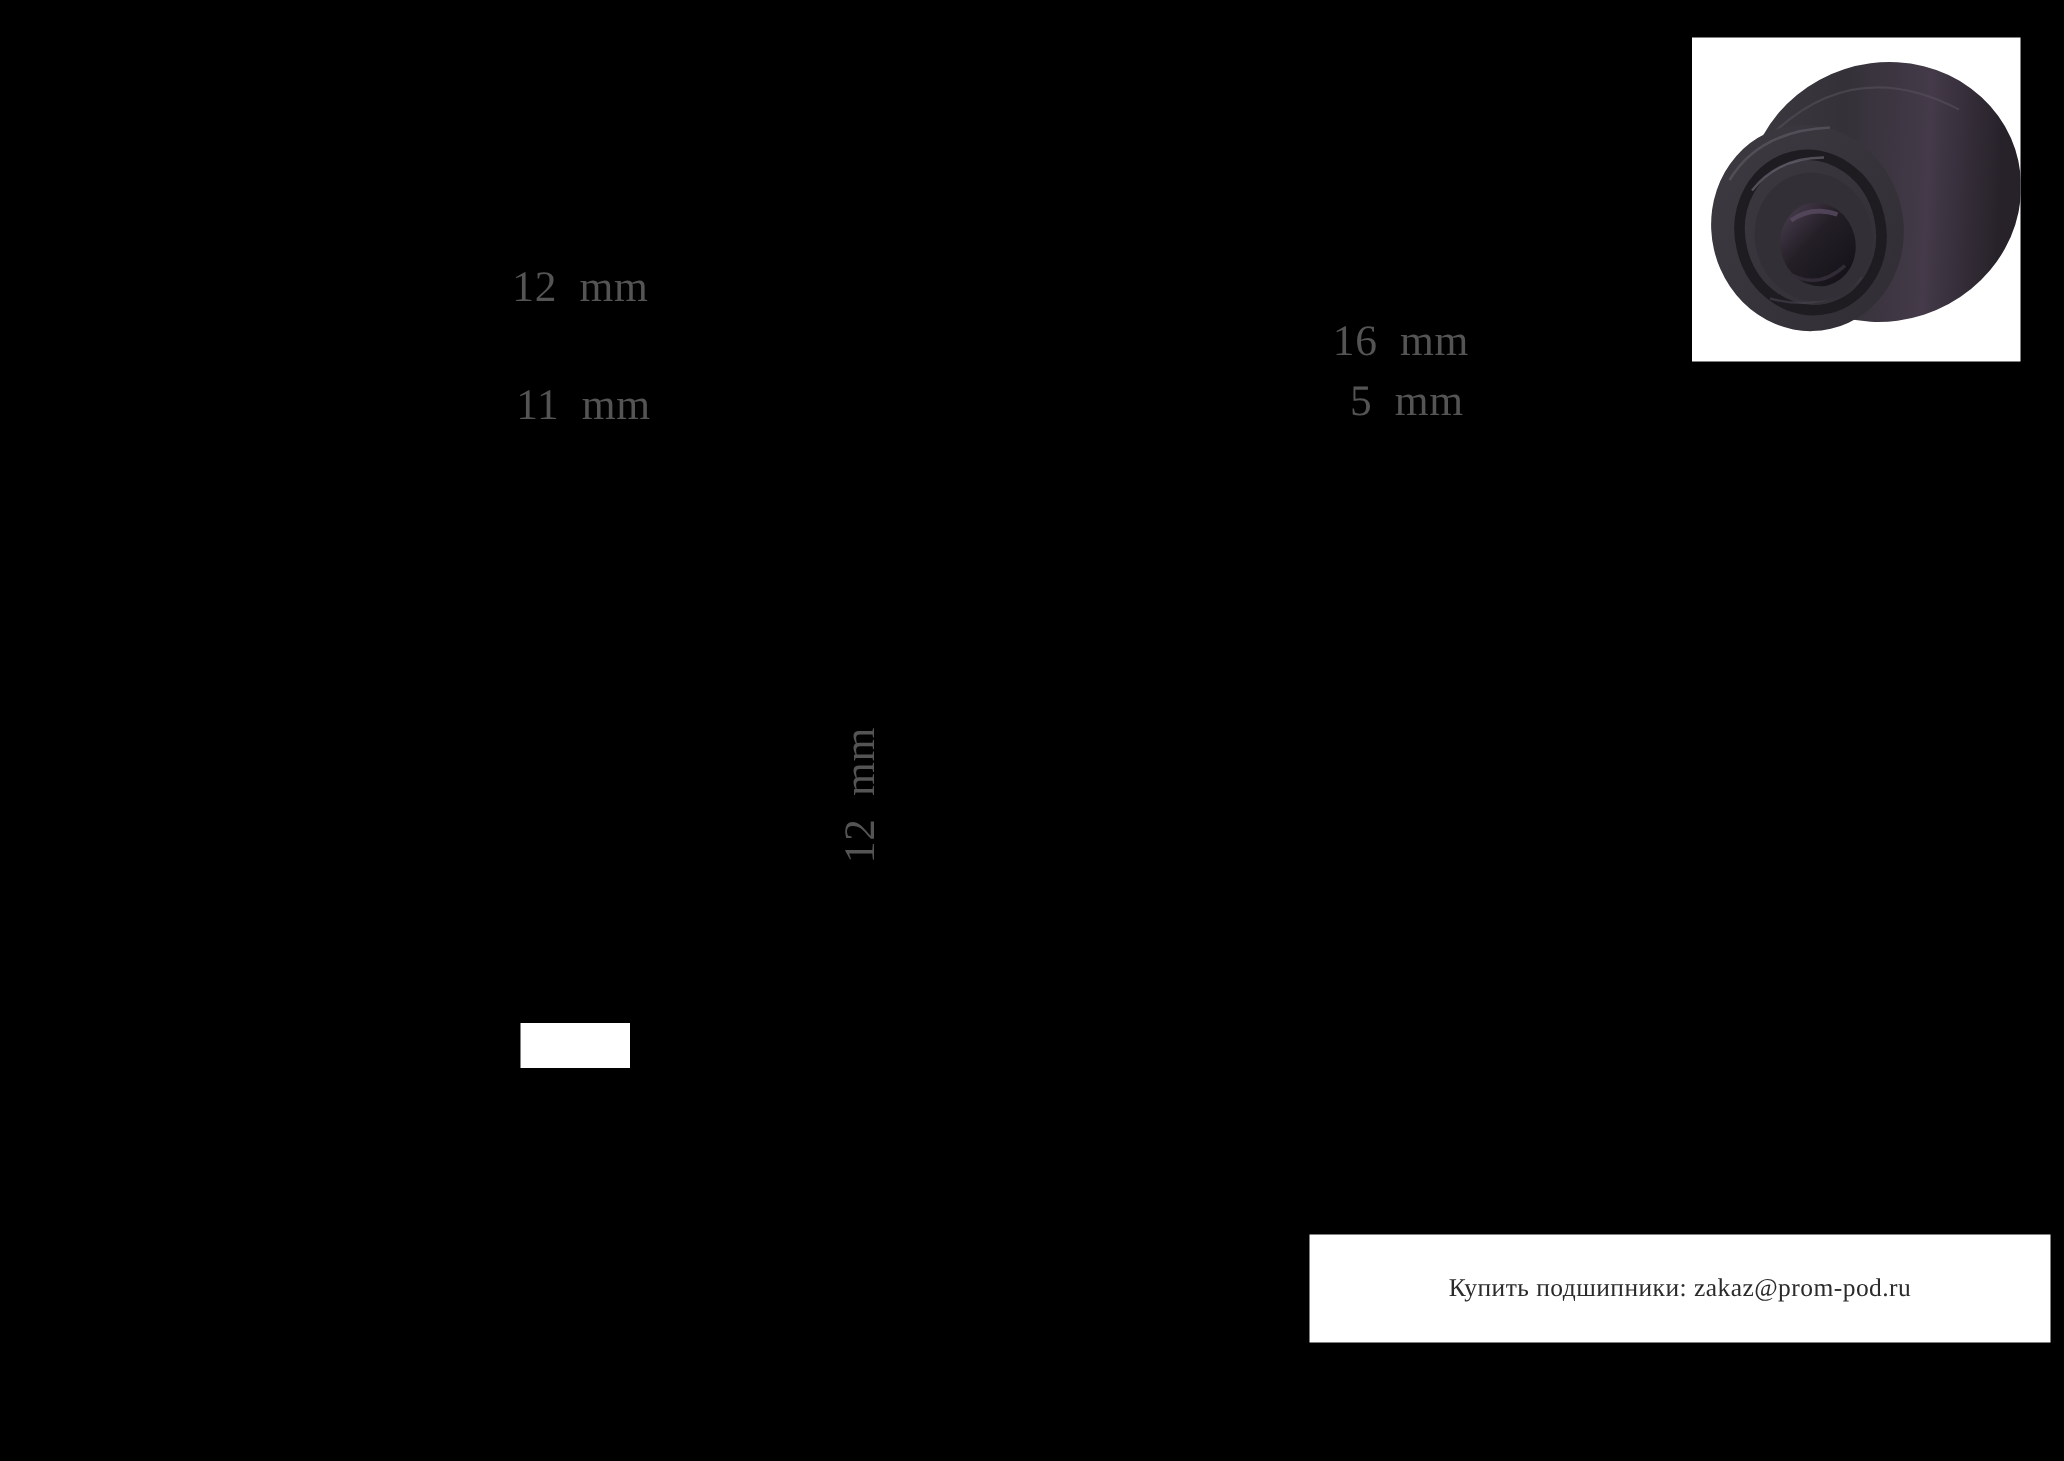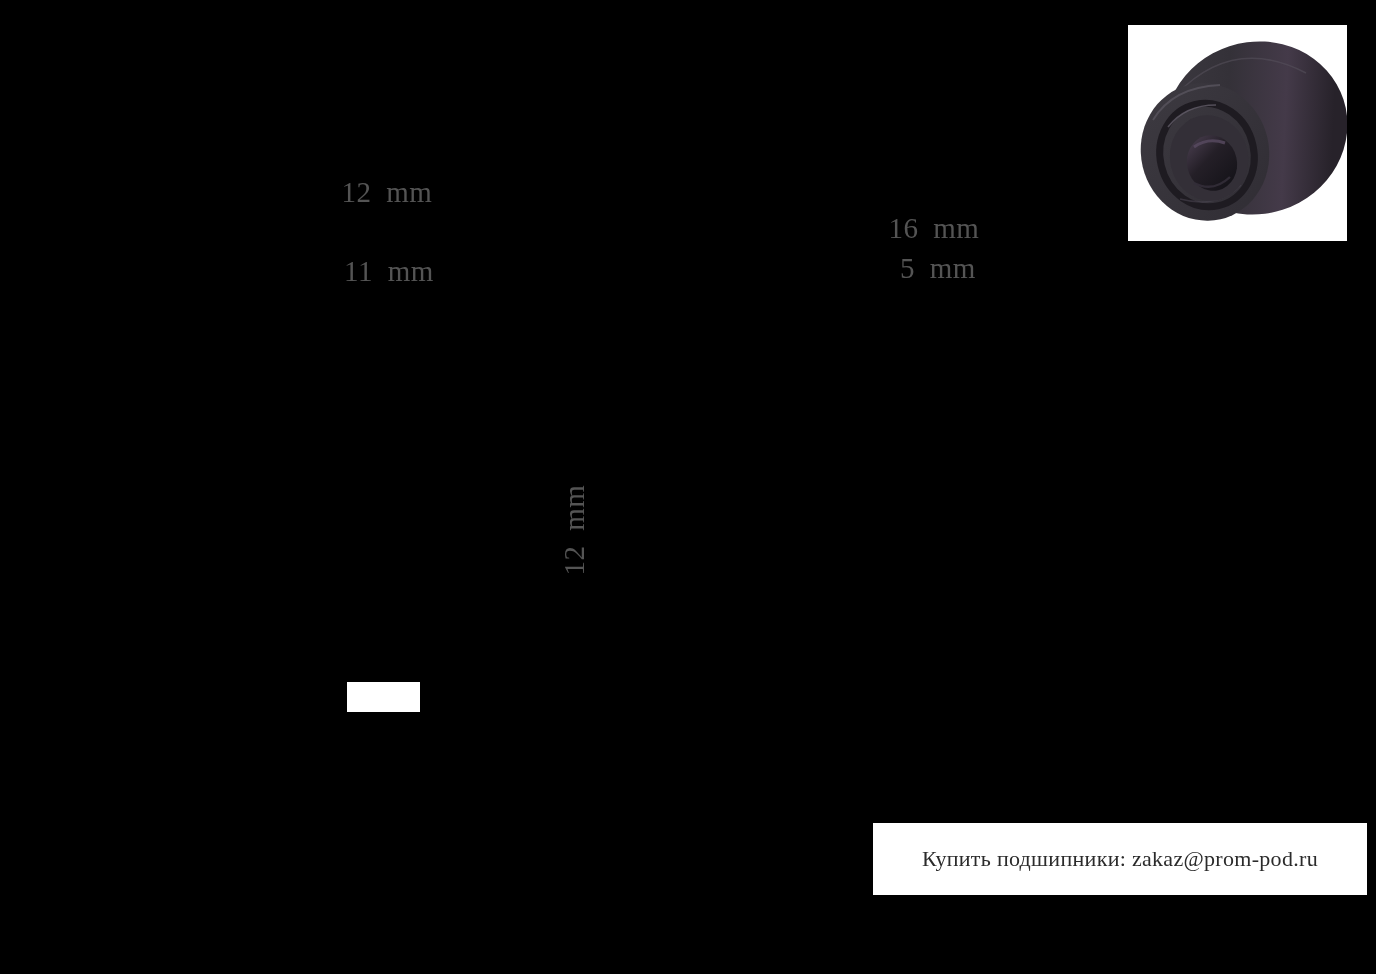--- a/index.html
+++ b/index.html
@@ -63,21 +63,21 @@
     top: 823px;
     width: 494px;
     height: 72px;
     background: #ffffff;
     display: flex;
     align-items: center;
     justify-content: center;
   }
   #contact-banner .contact-text {
     color: #2b2b2b;
-    font-size: 22px;
+    font-size: 17px;
     letter-spacing: 0.3px;
     white-space: nowrap;
   }
 </style>
 </head>
 <body>
 
 <div id="canvas">
 
   <div class="dim-label" id="dim-bore">12 mm</div>

